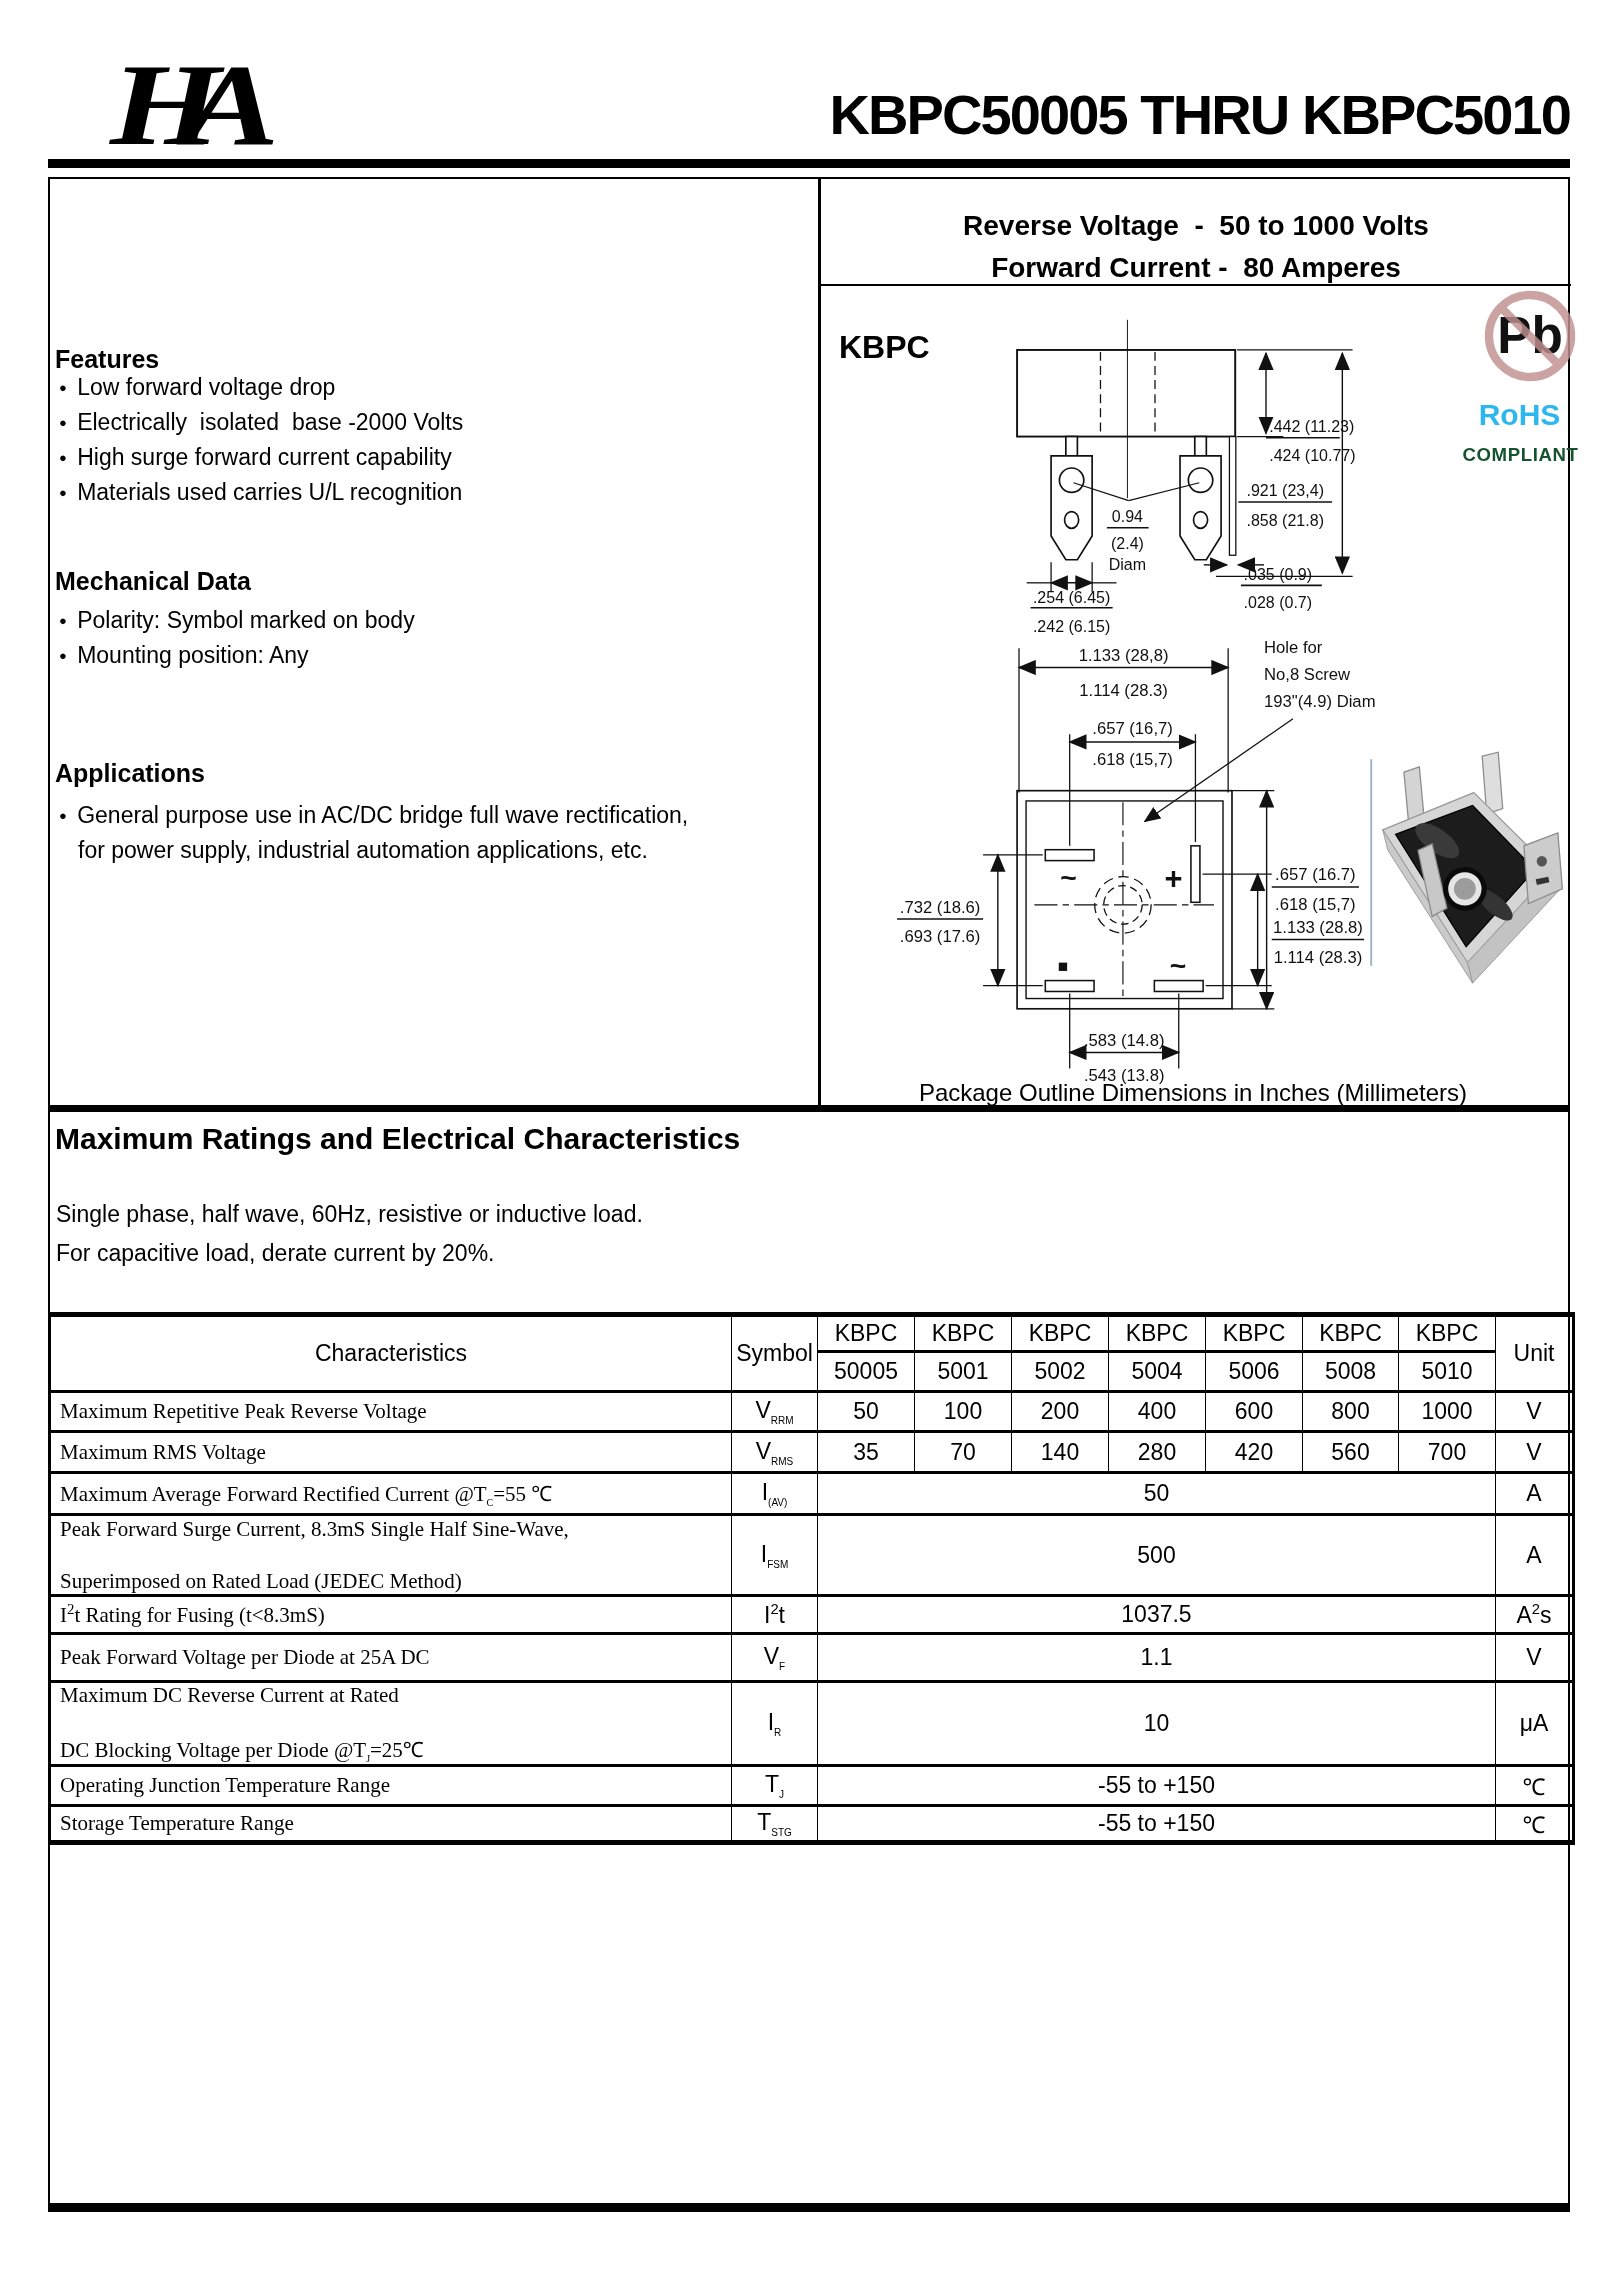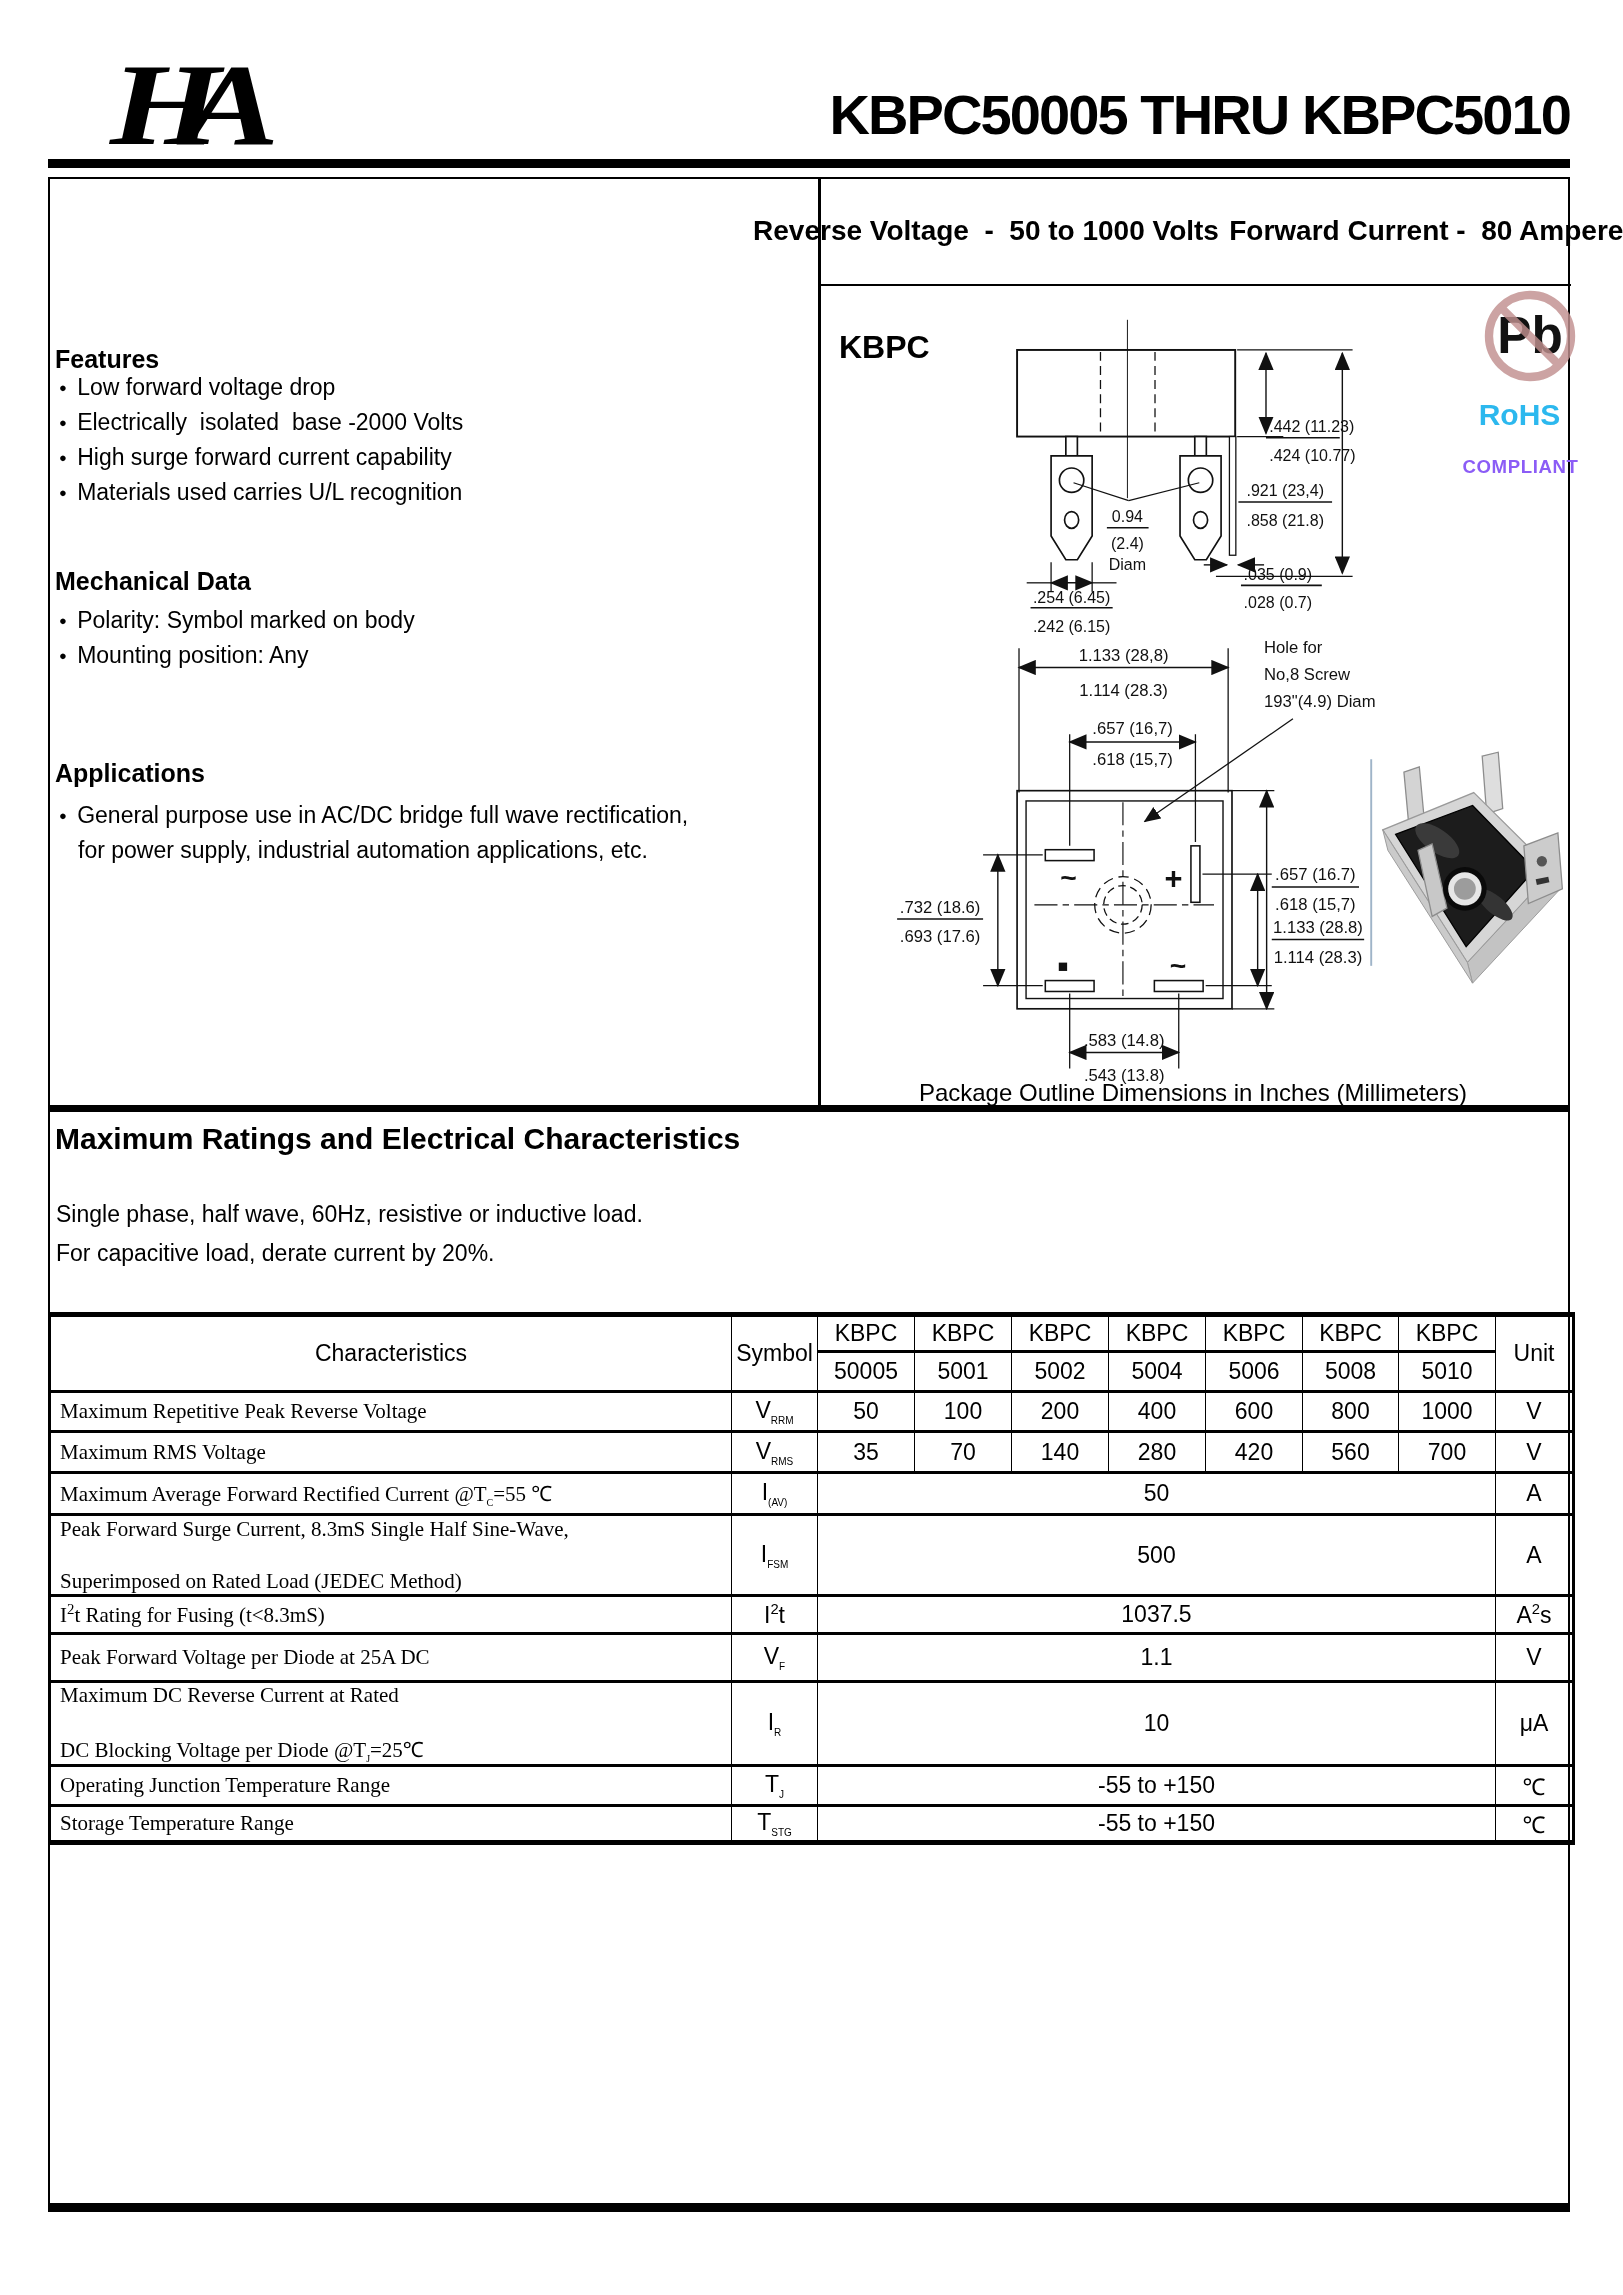--- a/index.html
+++ b/index.html
@@ -16,34 +16,34 @@
   
   .box{left:48px;top:177px;width:1522px;height:2035px;box-sizing:border-box;
        border:2.6px solid #000;border-bottom:9.6px solid #000;}
   .vdiv{left:818px;top:177px;width:2.6px;height:931px;background:#000;}
   .sect-div{left:48px;top:1105px;width:1522px;height:7px;background:#000;}
   
   .band-left{left:48px;top:177px;width:773px;height:109px;box-sizing:border-box;
              background:#8f8f8f;border:2.6px solid #000;display:flex;align-items:center;
              justify-content:center;font-size:29.5px;font-weight:bold;white-space:pre;}
   .band-right{left:821px;top:177px;width:750px;height:109px;box-sizing:border-box;
-              border-bottom:2.6px solid #000;display:flex;flex-direction:row;
-              align-items:center;justify-content:center;gap:10.3px;font-size:28px;
+              border-bottom:2.6px solid #000;display:flex;flex-direction:column;
+              align-items:center;justify-content:flex-end;gap:10.3px;font-size:28px;
               font-weight:bold;white-space:pre;}
   
   .h1{font-size:25px;font-weight:bold;}
   .li{font-size:23px;white-space:pre;}
   .li .b{font-size:13px;vertical-align:2.6px;margin-right:10.3px;}
   
   .kbpc{left:839px;top:329px;font-size:32px;font-weight:bold;}
   .caption{left:821px;top:1079px;width:744px;text-align:center;font-size:24px;}
   .rohs{left:1470px;top:398px;width:99px;text-align:center;font-size:30px;
         font-weight:bold;color:#2cb8ee;}
-  .compliant{left:1458px;top:456px;width:125px;text-align:center;font-size:18.6px;
-        font-weight:bold;color:#8b5cf6;letter-spacing:0.6px;}
+  .compliant{left:1458px;top:444px;width:125px;text-align:center;font-size:18.6px;
+        font-weight:bold;color:#14532d;letter-spacing:0.6px;}
   
   .rat-h{left:55px;top:1122px;font-size:30px;font-weight:bold;}
   .note{left:56px;font-size:23px;}
   
   .rt{position:absolute;left:48px;top:1312px;width:1524px;border-collapse:collapse;
       table-layout:fixed;border:3.2px solid #000;border-top:5.1px solid #000;
       border-bottom:5.8px solid #000;}
   .rt td{border:1.9px solid #000;border-top-width:3.9px;font-size:23px;text-align:center;
       vertical-align:middle;padding:0;}
   .rt tr.h1r td{border-top-width:1.9px;}

